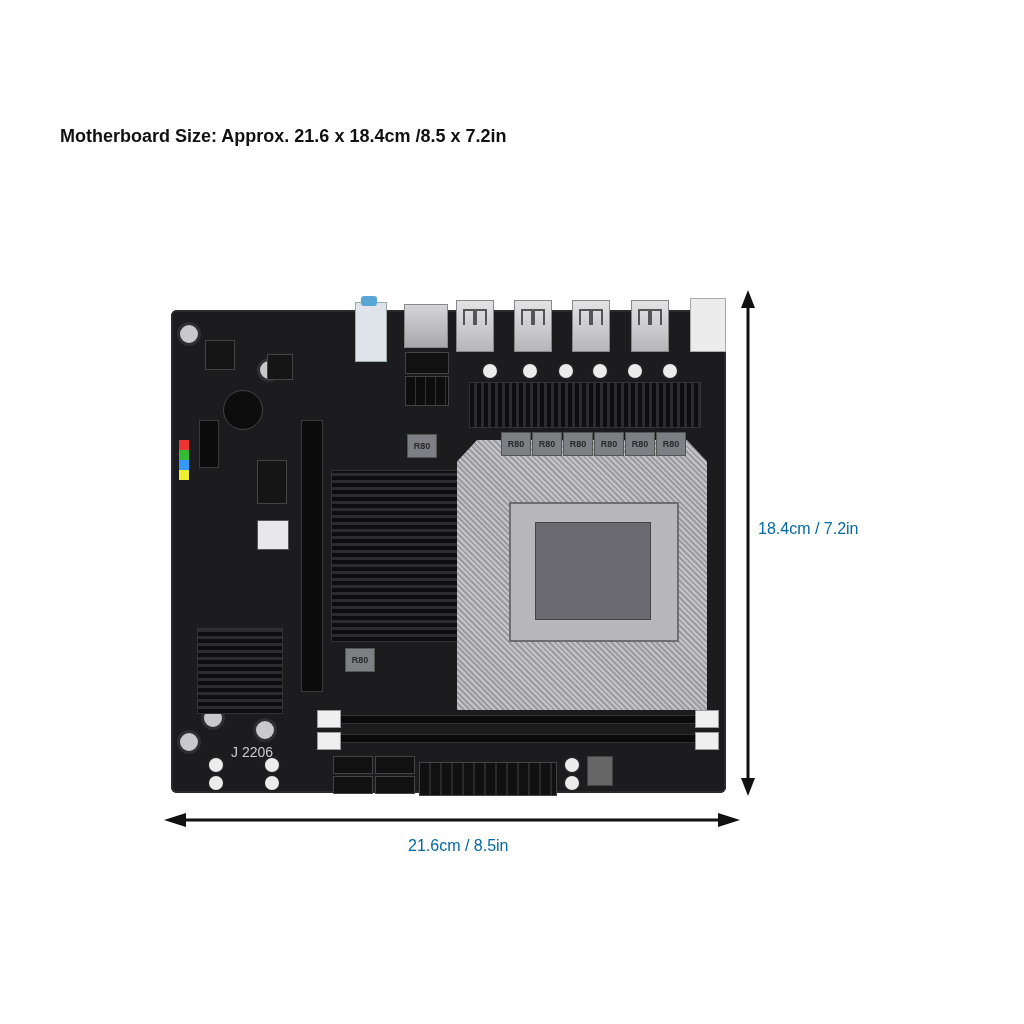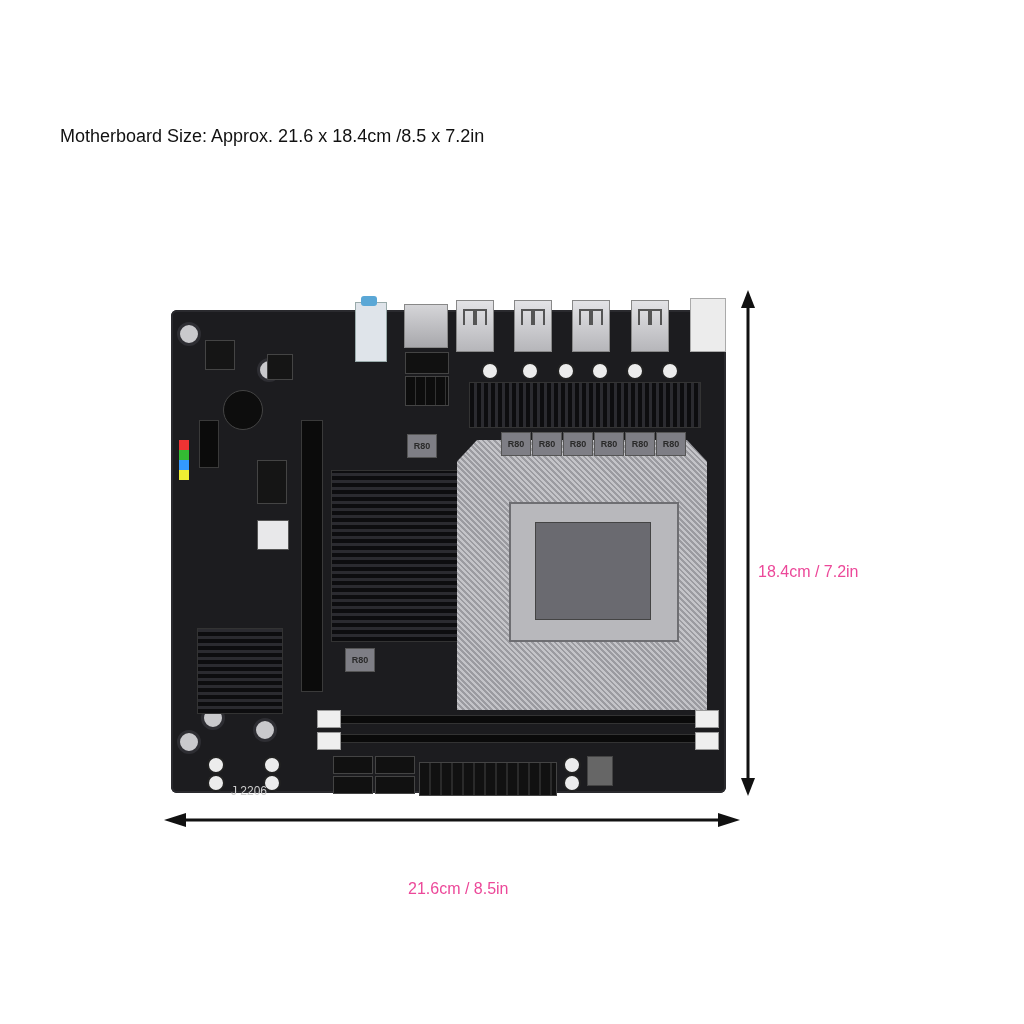--- a/index.html
+++ b/index.html
@@ -1,35 +1,35 @@
 <!DOCTYPE html>
 <html><head>
 <meta charset="utf-8">
 <style>
   html, body { margin:0; padding:0; background:#ffffff; }
   body { width:1024px; height:1024px; position:relative; overflow:hidden; font-family:"Liberation Sans", sans-serif; }
-  .title { position:absolute; left:60px; top:126px; font-size:18px; color:#111; font-weight:normal; }
+  .title { position:absolute; left:60px; top:126px; font-size:18px; color:#111; font-weight:bold; }
   .board { position:absolute; left:171px; top:310px; width:555px; height:483px; background:#1c1c1f; border-radius:6px; box-shadow: inset 0 0 0 2px #2a2a2e; }
   .abs { position:absolute; }
   .hole { position:absolute; width:18px; height:18px; border-radius:50%; background:#c9c9cc; border:3px solid #2e2e33; }
   .usb { position:absolute; width:36px; height:50px; background:linear-gradient(#e3e3e6,#b6b6ba); border:1px solid #888; }
   .usb::before, .usb::after { content:""; position:absolute; top:8px; width:8px; height:14px; border:2px solid #555; border-bottom:none; }
   .usb::before { left:6px; } .usb::after { right:6px; }
   .heatsink { position:absolute; background:repeating-linear-gradient(90deg,#0d0d0f 0 4px,#2b2b30 4px 7px); border:1px solid #333; }
   .heatsink.h { background:repeating-linear-gradient(0deg,#0d0d0f 0 4px,#2b2b30 4px 7px); }
   .choke { position:absolute; width:28px; height:22px; background:#7e7e85; border:1px solid #555; color:#2a2a2a; font-size:9px; text-align:center; line-height:22px; font-weight:bold; }
   .cap { position:absolute; width:14px; height:14px; border-radius:50%; background:#ececec; border:2px solid #222; }
   .socket-plate { position:absolute; background:repeating-linear-gradient(45deg,#9b9ba0 0 2px,#c4c4c8 2px 4px); }
   .dimm { position:absolute; height:7px; background:#0a0a0a; border-top:1px solid #333; border-bottom:1px solid #333; }
   .clip { position:absolute; width:22px; height:16px; background:#efefef; border:1px solid #999; }
   .sata { position:absolute; width:38px; height:16px; background:#111; border:1px solid #444; }
   .atx { position:absolute; background:repeating-linear-gradient(90deg,#111 0 9px,#2a2a2a 9px 11px); border:1px solid #444; }
   .pcie { position:absolute; background:#0b0b0b; border:1px solid #3a3a3a; }
   .chip { position:absolute; background:#151515; border:1px solid #444; }
-  .label { position:absolute; font-size:16px; color:#ec4899;margin-top:43px; }
+  .label { position:absolute; font-size:16px; color:#0369a1; }
 </style>
 </head>
 <body>
 
 <div class="title">Motherboard Size: Approx. 21.6 x 18.4cm /8.5 x 7.2in</div>
 
 <div class="board">
 
   <div class="hole" style="left:6px;top:12px"></div>
   <div class="hole" style="left:86px;top:48px"></div>
@@ -101,21 +101,21 @@
   <div class="atx" style="left:248px;top:452px;width:136px;height:32px"></div>
 
   <div class="cap" style="left:36px;top:446px"></div>
   <div class="cap" style="left:36px;top:464px"></div>
   <div class="cap" style="left:92px;top:446px"></div>
   <div class="cap" style="left:92px;top:464px"></div>
   <div class="cap" style="left:392px;top:446px"></div>
   <div class="cap" style="left:392px;top:464px"></div>
   <div class="chip" style="left:416px;top:446px;width:24px;height:28px;background:#666"></div>
 
-  <div class="abs" style="left:60px;top:474px;font-size:12px;color:#ccc">J 2206</div>
+  <div class="abs" style="left:60px;top:434px;font-size:14px;color:#ccc">J 2206</div>
 </div>
 
 <svg class="abs" style="left:738px;top:290px" width="20" height="506">
   <line x1="10" y1="14" x2="10" y2="492" stroke="#111" stroke-width="3"></line>
   <polygon points="10,0 3,18 17,18" fill="#111"></polygon>
   <polygon points="10,506 3,488 17,488" fill="#111"></polygon>
 </svg>
 <div class="label" style="left:758px;top:520px">18.4cm / 7.2in</div>
 
 <svg class="abs" style="left:164px;top:810px" width="576" height="20">

